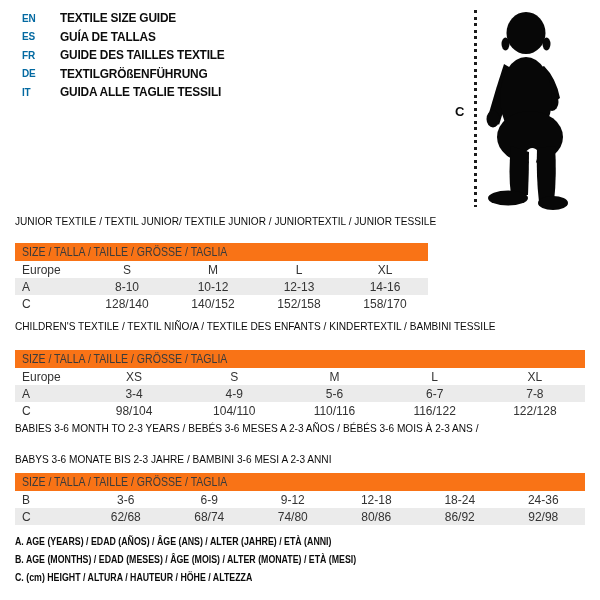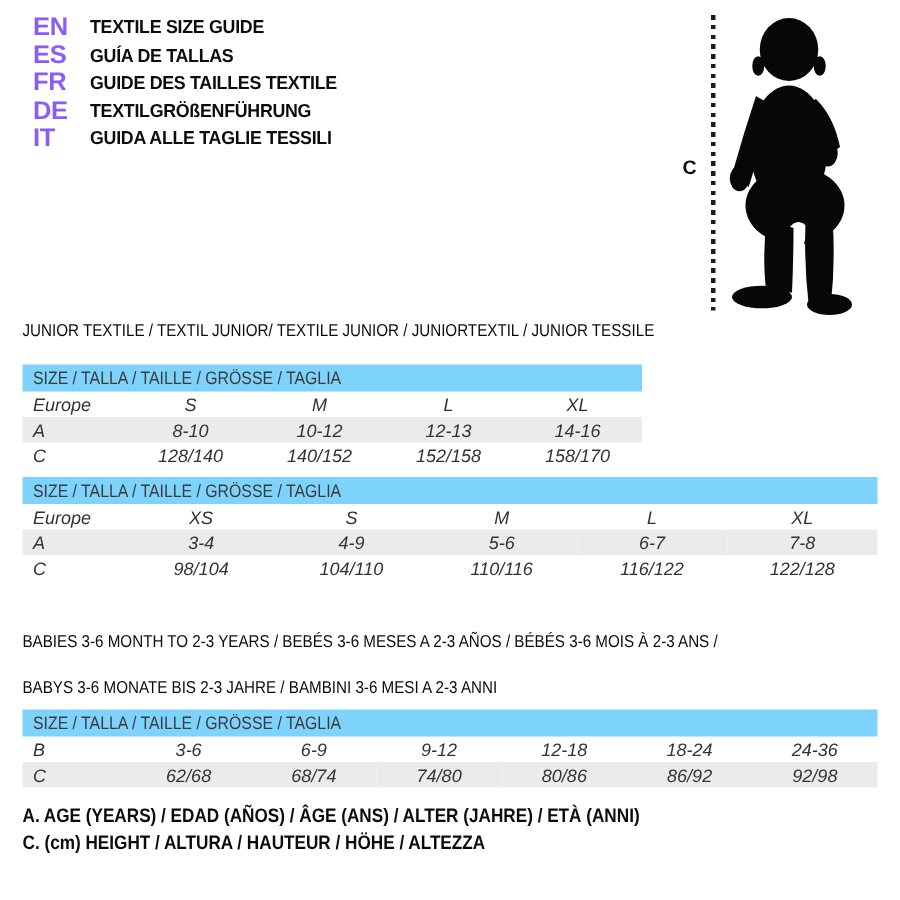--- a/index.html
+++ b/index.html
@@ -6,50 +6,50 @@
   body{
     width:600px;height:600px;background:#ffffff;overflow:hidden;position:relative;
     font-family:"Liberation Sans","DejaVu Sans",sans-serif;
     -webkit-font-smoothing:antialiased;
   }
   .abs{position:absolute;}
 
   
   .langs{left:22px;top:9px;}
   .lang-row{display:flex;height:18.5px;align-items:center;}
-  .lang-code{width:38px;font-size:17px;font-weight:bold;color:#8b5cf6;letter-spacing:-0.2px;}
+  .lang-code{width:38px;font-size:10px;font-weight:bold;color:#0369a1;letter-spacing:-0.2px;}
   .lang-label{font-size:12.5px;font-weight:bold;color:#0c0c0c;letter-spacing:-0.2px;white-space:nowrap;
     display:inline-block;transform:scaleX(.95);transform-origin:0 50%;}
 
   
   .measure-line{left:474px;top:10px;width:3px;height:197px;
     background:repeating-linear-gradient(to bottom,#1c1c1c 0 3px,transparent 3px 6.5px);}
   .c-label{left:455px;top:104px;font-size:13px;font-weight:bold;color:#0c0c0c;}
   .toddler{left:484px;top:6px;}
 
   
   .sec{left:15px;}
   .sec1{top:213px;width:413px;}
   .sec2{top:318px;width:570px;}
   .sec3{top:420px;width:570px;}
   .tbl-title{font-size:11.5px;font-weight:normal;color:#0b0b0b;line-height:17px;white-space:nowrap;}
   .cond{display:inline-block;transform:scaleX(.88);transform-origin:0 50%;white-space:nowrap;}
   .mb1{margin-bottom:13px;}
   .mb2{margin-bottom:15px;}
   .mb3{margin-bottom:5px;margin-top:14px;}
-  .size-bar{height:18px;line-height:18px;background:#7dd3fc;color:#3b3b3b;
+  .size-bar{height:18px;line-height:18px;background:#f97316;color:#3b3b3b;
     font-size:12px;padding-left:7px;}
-  table{width:100%;border-collapse:collapse;table-layout:fixed;font-style:italic;}
+  table{width:100%;border-collapse:collapse;table-layout:fixed;}
   td{height:17px;font-size:12px;color:#333333;text-align:center;padding:0;white-space:nowrap;}
   td.rowlabel{text-align:left;padding-left:7px;width:62px;}
   tbody tr:nth-child(even) td{background:#ebebeb;}
 
   
   .notes{left:15px;top:536px;}
-  .note{height:18px;font-size:13px;font-weight:bold;color:#0b0b0b;white-space:nowrap;}
+  .note{height:18px;font-size:10px;font-weight:bold;color:#0b0b0b;white-space:nowrap;}
 </style>
 </head>
 <body>
 
 <div>
 
   <div class="abs langs">
     <div class="lang-row">
       <span class="lang-code">EN</span>
       <span class="lang-label">TEXTILE SIZE GUIDE</span>
@@ -121,20 +121,23 @@
             <td>128/140</td>
             <td>140/152</td>
             <td>152/158</td>
             <td>158/170</td>
           </tr>
         </tbody>
       </table>
   </section>
 
   <section class="abs sec sec2">
+    <div class="tbl-title mb2">
+      <span class="cond">CHILDREN'S TEXTILE / TEXTIL NIÑO/A / TEXTILE DES ENFANTS / KINDERTEXTIL / BAMBINI TESSILE</span>
+    </div>
     <div class="size-bar">
       <span class="cond">SIZE / TALLA / TAILLE / GRÖSSE / TAGLIA</span>
     </div>
     <table>
         <tbody>
           <tr>
             <td class="rowlabel">Europe</td>
             <td>XS</td>
             <td>S</td>
             <td>M</td>
@@ -193,17 +196,20 @@
           </tr>
         </tbody>
       </table>
   </section>
 
   <div class="abs notes">
     <div class="note">
       <span class="cond">A. AGE (YEARS) / EDAD (AÑOS) / ÂGE (ANS) / ALTER (JAHRE) / ETÀ (ANNI)</span>
     </div>
     <div class="note">
+      <span class="cond">B. AGE (MONTHS) / EDAD (MESES) / ÂGE (MOIS) / ALTER (MONATE) / ETÀ (MESI)</span>
+    </div>
+    <div class="note">
       <span class="cond">C. (cm) HEIGHT / ALTURA / HAUTEUR / HÖHE / ALTEZZA</span>
     </div>
   </div>
 
 </div>
 
 </body></html>

